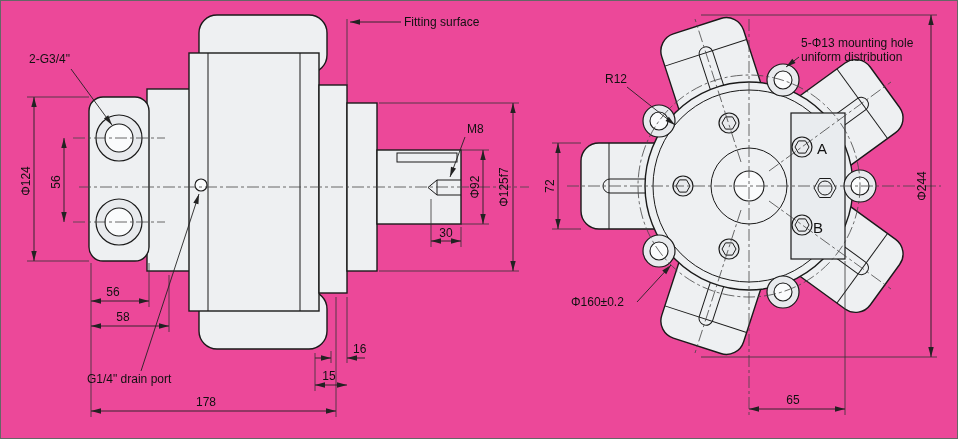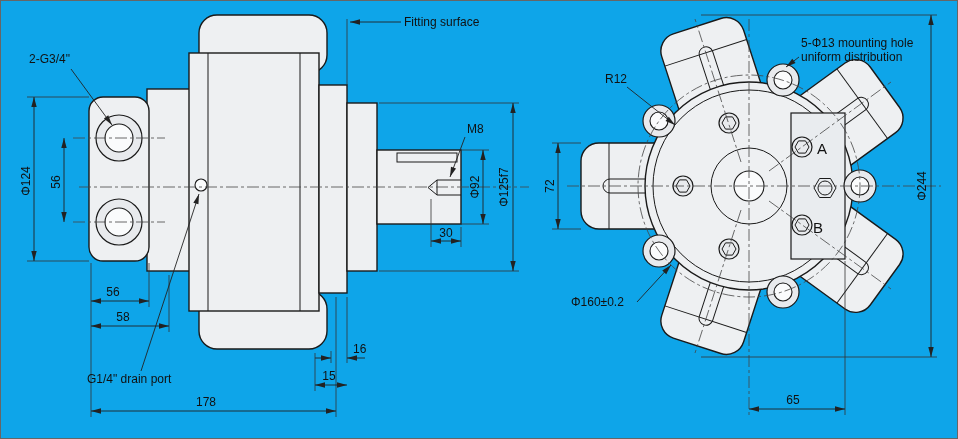--- a/index.html
+++ b/index.html
@@ -1,17 +1,17 @@
 <!DOCTYPE html>
 <html><head>
 <meta charset="utf-8">
 <style>
   html,body{margin:0;padding:0;background:#fff;}
   .sheet{
-    position:relative;width:958px;height:439px;background:#0ea5e9;
+    position:relative;width:958px;height:439px;background:#ec4899;
     border:1px solid #666;box-sizing:border-box;
     font-family:"Liberation Sans",sans-serif;
   }
   svg{display:block;}
   svg text{
     font-family:"Liberation Sans",sans-serif;
     font-size:12px;fill:#111;
   }
   .part{fill:#eef0f2;stroke:#1a1a1a;stroke-width:1.4;}
   .part2{fill:#e8eaed;stroke:#1a1a1a;stroke-width:1.2;}

